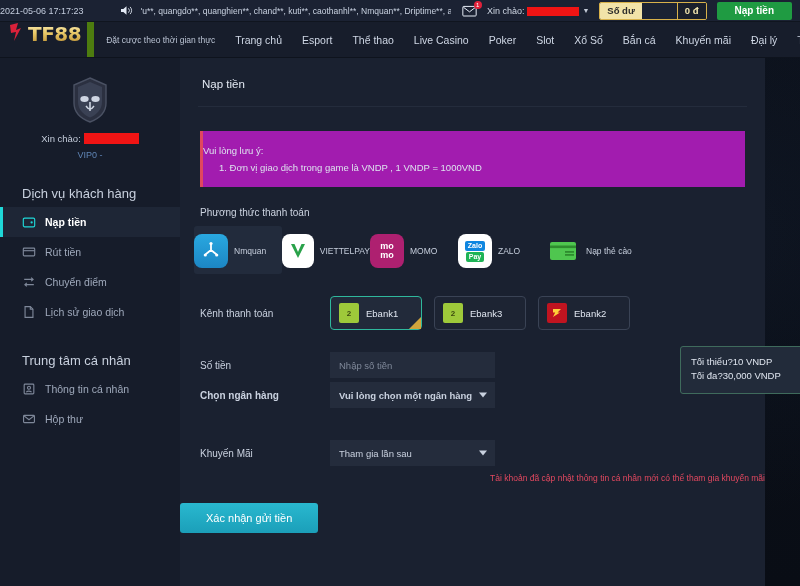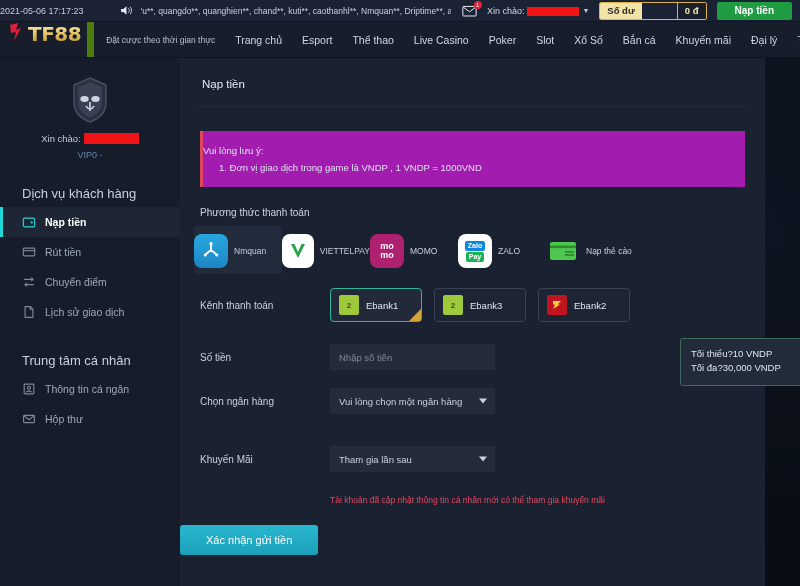--- a/index.html
+++ b/index.html
@@ -195,21 +195,21 @@
 
   .tooltip {
     position: absolute; left: 500px; top: -6px;
     width: 195px; min-height: 48px;
     background: #222b3a; border: 1px solid #3f6b5c; border-radius: 3px;
     padding: 9px 10px; display: flex; flex-direction: column; gap: 3px;
   }
   .tooltip div { font-size: 9.5px; color: #dfe5ef; }
 
   .warn-text {
-    font-size: 8.5px; color: #e2485f; padding-left: 150px; margin-top: 23px;
+    font-size: 8.5px; color: #e2485f; padding-left: 150px; margin-top: 7px; text-align: right;
   }
 
   .submit-wrap { display: flex; justify-content: flex-start; margin-top: 20px; padding-right: 30px; }
   .btn-submit {
     background: linear-gradient(180deg,#29b8cf 0%, #1b9fb9 100%);
     color: #ffffff; font-size: 11px; border: none; border-radius: 3px;
     padding: 9px 26px; cursor: pointer; font-family: "Liberation Sans", sans-serif;
   }
 </style>
 </head>
@@ -338,21 +338,21 @@
     <div class="sb-section">Trung tâm cá nhân</div>
 
     <div class="sb-item">
       <span class="sb-icon">
         <svg width="14" height="14" viewBox="0 0 16 16" fill="none" stroke="#7e8799" stroke-width="1.3">
           <rect x="2.5" y="2.5" width="11" height="11" rx="1"></rect>
           <circle cx="8" cy="6.6" r="1.7"></circle>
           <path d="M5 11.6c.7-1.5 4.3-1.5 6 0"></path>
         </svg>
       </span>
-      <span>Thông tin cá ngân</span>
+      <span>Thông tin cá nhân</span>
     </div>
 
     <div class="sb-item">
       <span class="sb-icon">
         <svg width="14" height="14" viewBox="0 0 16 16" fill="none" stroke="#7e8799" stroke-width="1.3">
           <rect x="1.8" y="3.8" width="12.4" height="8.4" rx="1"></rect>
           <path d="M2.3 4.4L8 8.8l5.7-4.4"></path>
         </svg>
       </span>
       <span>Hộp thư</span>
@@ -415,21 +415,21 @@
             <rect x="2" y="3" width="26" height="18" rx="2" fill="#4fc64f"></rect>
             <rect x="2" y="6.5" width="26" height="2.6" fill="#2e8c2e"></rect>
             <rect x="17" y="12" width="9" height="1.8" fill="#2e8c2e"></rect>
             <rect x="17" y="15" width="9" height="1.8" fill="#2e8c2e"></rect>
           </svg>
         </span>
         <span class="m-label">Nạp thẻ cào</span>
       </div>
     </div>
 
-    <div class="row" style="margin-top:14px;">
+    <div class="row" style="margin-top:22px;">
       <span class="row-label">Kênh thanh toán</span>
       <div class="channels">
         <div class="channel selected">
           <span class="ch-icon" style="background:#9ec93a;color:#3c4a10;font-weight:bold;">2</span>
           <span class="ch-label">Ebank1</span>
         </div>
         <div class="channel">
           <span class="ch-icon" style="background:#9ec93a;color:#3c4a10;font-weight:bold;">2</span>
           <span class="ch-label">Ebank3</span>
         </div>
@@ -446,21 +446,21 @@
 
     <div class="row" style="margin-top:22px;">
       <span class="row-label">Số tiền</span>
       <input class="input-box" type="text" placeholder="Nhập số tiền" style="">
       <div class="tooltip">
         <div>Tối thiểu?10 VNDP</div>
         <div>Tối đa?30,000 VNDP</div>
       </div>
     </div>
 
-    <div class="row" style="margin-top:18px;">
+    <div class="row" style="margin-top:4px;font-weight:bold;">
       <span class="row-label">Chọn ngân hàng</span>
       <div class="select-box">
         <span>Vui lòng chọn một ngân hàng</span>
         <span class="select-caret"></span>
       </div>
     </div>
 
     <div class="row" style="margin-top:32px;">
       <span class="row-label">Khuyến Mãi</span>
       <div class="select-box">

